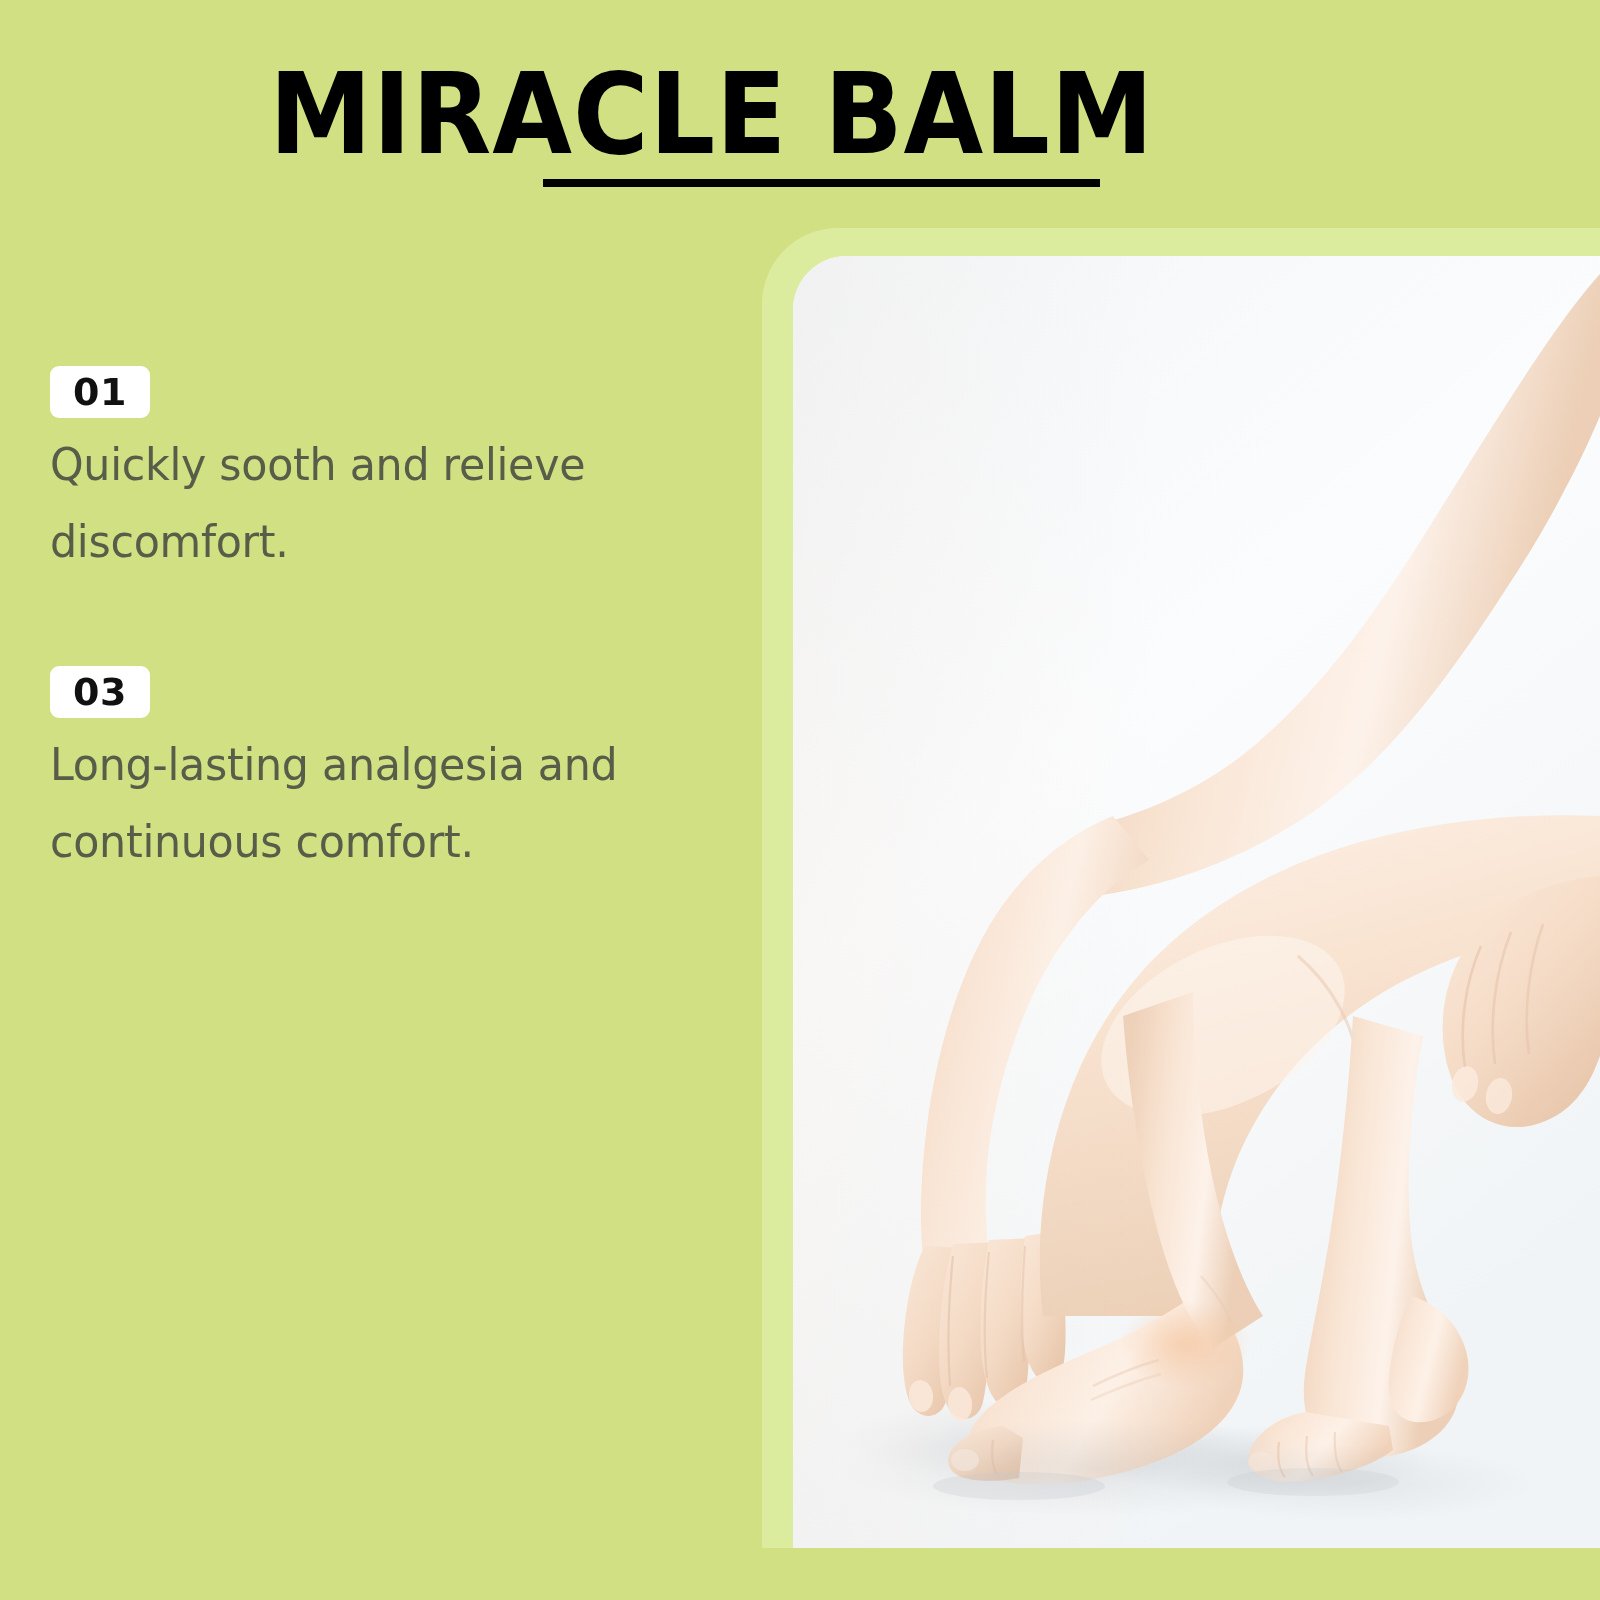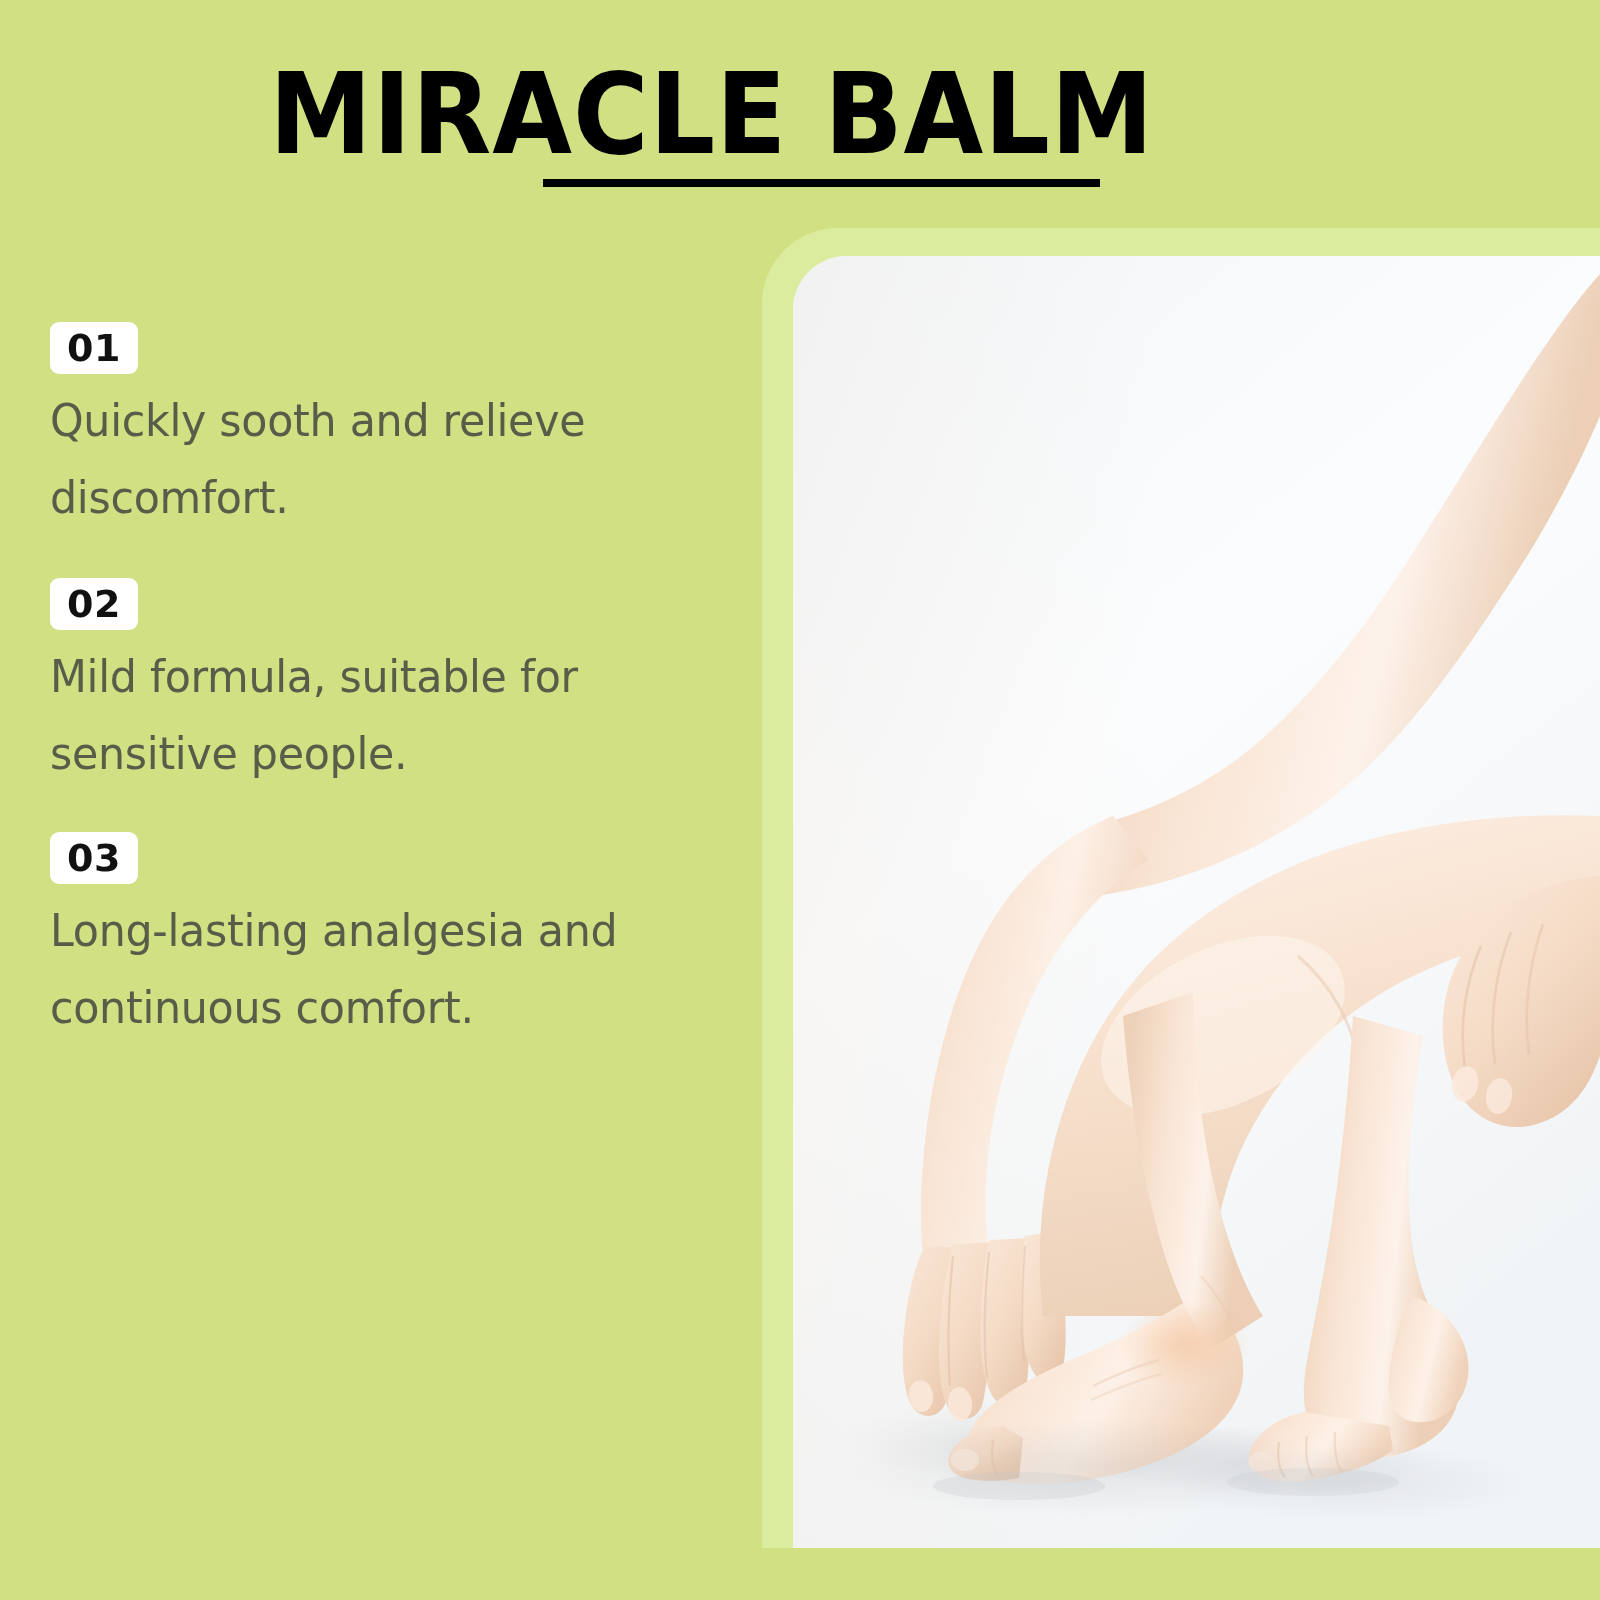--- a/index.html
+++ b/index.html
@@ -61,24 +61,25 @@
     display: inline-block;
     background: #ffffff;
     border-radius: 9px;
     color: #111111;
     font-family: "DejaVu Sans", sans-serif;
     font-weight: 700;
     font-size: 38px;
     line-height: 52px;
     height: 52px;
     min-width: 76px;
-    padding: 0 6px;
+    padding: 0 12px;
     text-align: center;
     letter-spacing: 0.5px;
     box-sizing: content-box;
+    margin-top: 44px;
   }
   .feature-text {
     margin: 8px 0 0 0;
     font-family: "DejaVu Sans", sans-serif;
     font-weight: 400;
     font-size: 45px;
     line-height: 77px;
     color: #575d48;
     letter-spacing: -0.3px;
     max-width: 660px;
@@ -138,24 +139,20 @@
     <div class="title-rule"></div>
   </div>
 
   <div class="features">
 
     <div class="feature f1">
       <div class="feature-badge">01</div>
       <p class="feature-text">Quickly sooth and relieve discomfort.</p>
     </div>
 
-    <div class="feature f2">
-      <div class="feature-badge">02</div>
-      <p class="feature-text">Mild formula, suitable for sensitive people.</p>
-    </div>
 
     <div class="feature f3">
       <div class="feature-badge">03</div>
       <p class="feature-text">Long-lasting analgesia and continuous comfort.</p>
     </div>
 
 
   </div>
 
   <div class="photo-frame">

